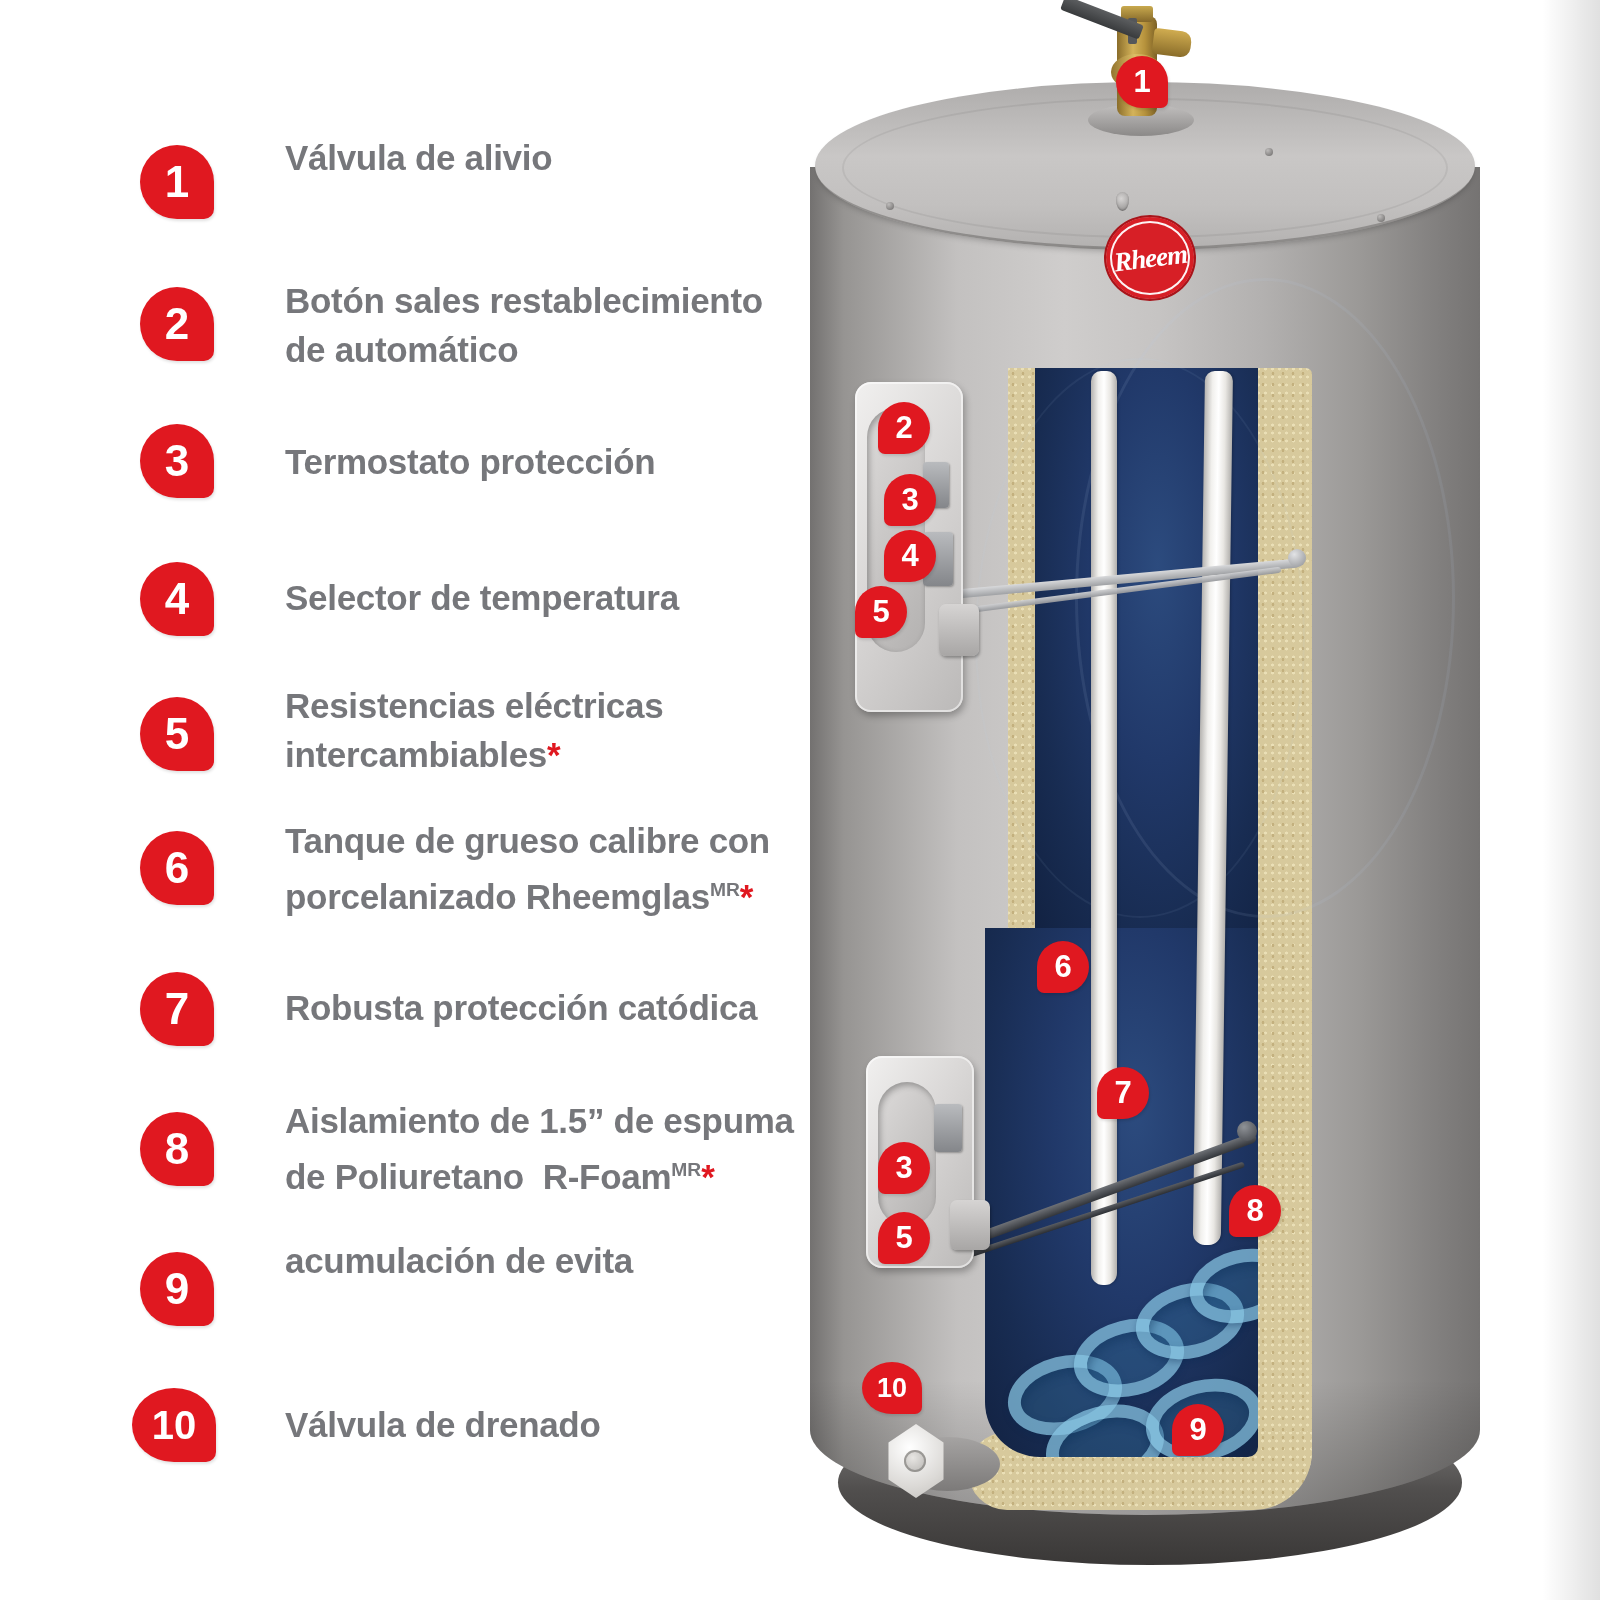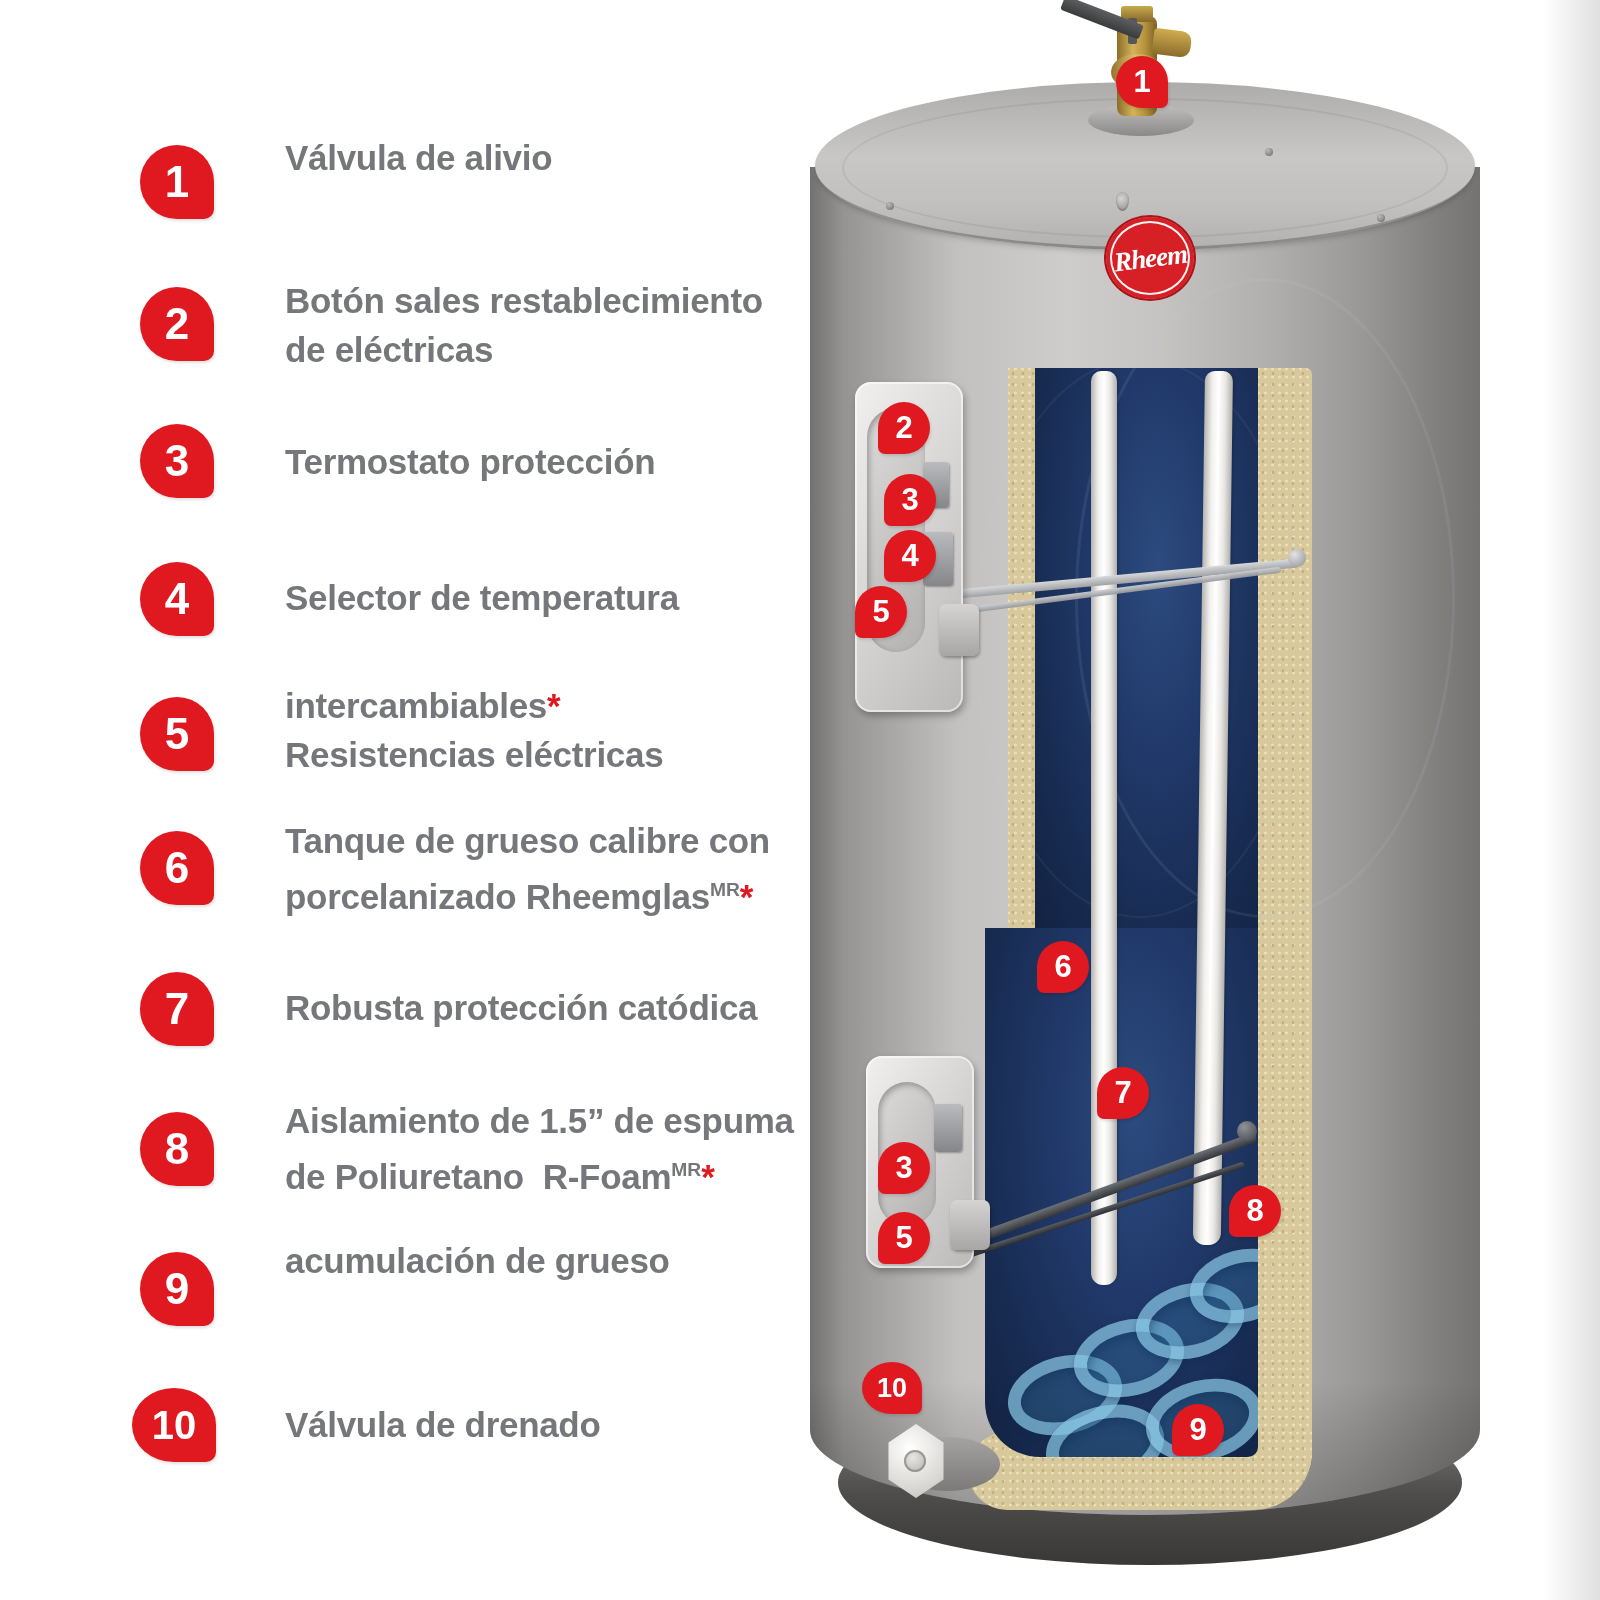--- a/index.html
+++ b/index.html
@@ -177,37 +177,37 @@
 
   <div>
     <div class="badge lbadge c-br" style="top:145px">1</div>
     <div class="ltext" style="top:133px">
         <div class="tline"><span>Válvula de alivio</span></div>
       </div>
 
     <div class="badge lbadge c-br" style="top:287px">2</div>
     <div class="ltext" style="top:276px">
         <div class="tline"><span>Botón sales restablecimiento</span></div>
-        <div class="tline"><span>de eléctricas</span></div>
+        <div class="tline"><span>de automático</span></div>
       </div>
 
     <div class="badge lbadge c-br" style="top:424px">3</div>
     <div class="ltext" style="top:437px">
         <div class="tline"><span>Termostato protección</span></div>
       </div>
 
     <div class="badge lbadge c-br" style="top:562px">4</div>
     <div class="ltext" style="top:573px">
         <div class="tline"><span>Selector de temperatura</span></div>
       </div>
 
     <div class="badge lbadge c-br" style="top:697px">5</div>
     <div class="ltext" style="top:681px">
+        <div class="tline"><span>Resistencias eléctricas</span></div>
         <div class="tline"><span>intercambiables</span><span class="red">*</span></div>
-        <div class="tline"><span>Resistencias eléctricas</span></div>
       </div>
 
     <div class="badge lbadge c-br" style="top:831px">6</div>
     <div class="ltext" style="top:816px">
         <div class="tline"><span>Tanque de grueso calibre con</span></div>
         <div class="tline"><span>porcelanizado Rheemglas</span><span class="sup">MR</span><span class="red">*</span></div>
       </div>
 
     <div class="badge lbadge c-br" style="top:972px">7</div>
     <div class="ltext" style="top:983px">
@@ -215,21 +215,21 @@
       </div>
 
     <div class="badge lbadge c-br" style="top:1112px">8</div>
     <div class="ltext" style="top:1096px">
         <div class="tline"><span>Aislamiento de 1.5” de espuma</span></div>
         <div class="tline"><span>de Poliuretano&nbsp; R-Foam</span><span class="sup">MR</span><span class="red">*</span></div>
       </div>
 
     <div class="badge lbadge c-br" style="top:1252px">9</div>
     <div class="ltext" style="top:1236px">
-        <div class="tline"><span>acumulación de grueso</span></div>
+        <div class="tline"><span>acumulación de evita</span></div>
       </div>
 
     <div class="badge lbadge wide c-br" style="top:1388px">10</div>
     <div class="ltext" style="top:1400px">
         <div class="tline"><span>Válvula de drenado</span></div>
       </div>
   </div>
 
   <div>
     <div class="abs tank-base"></div>

